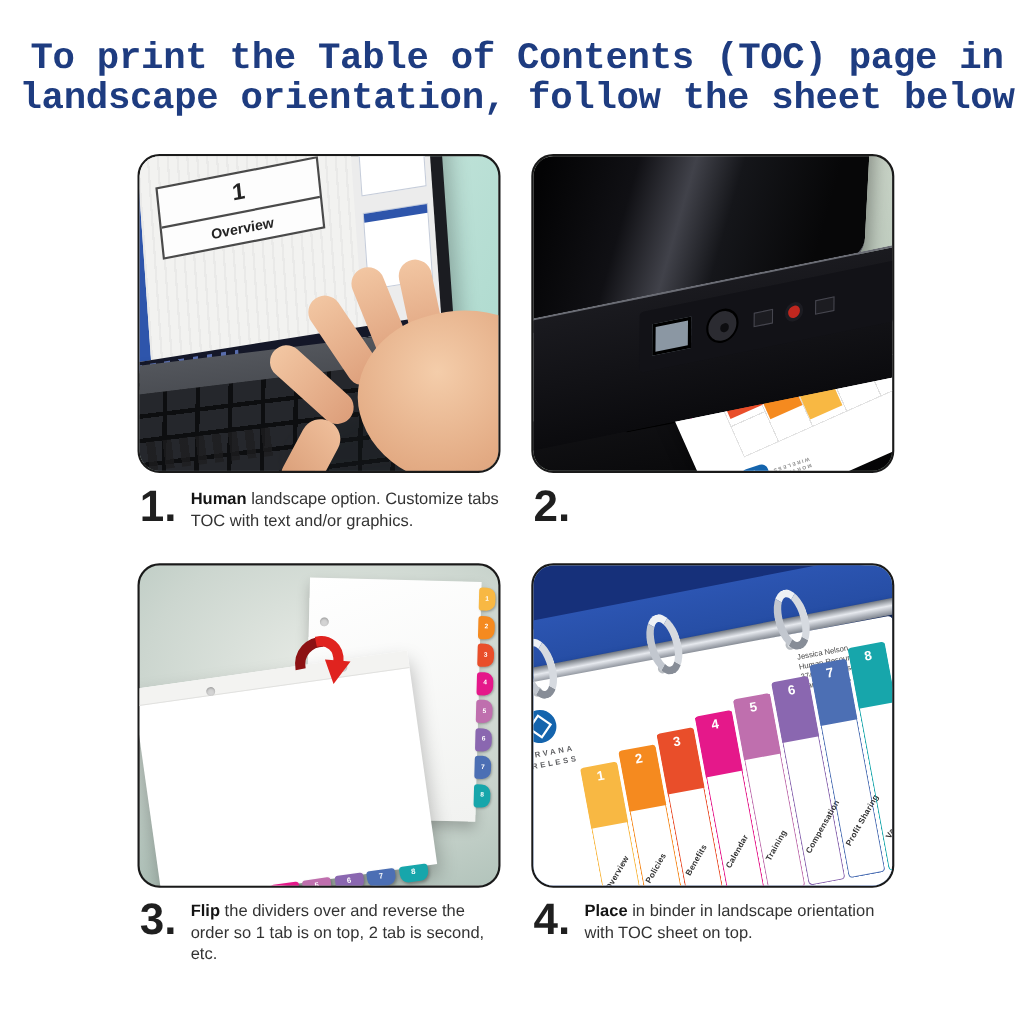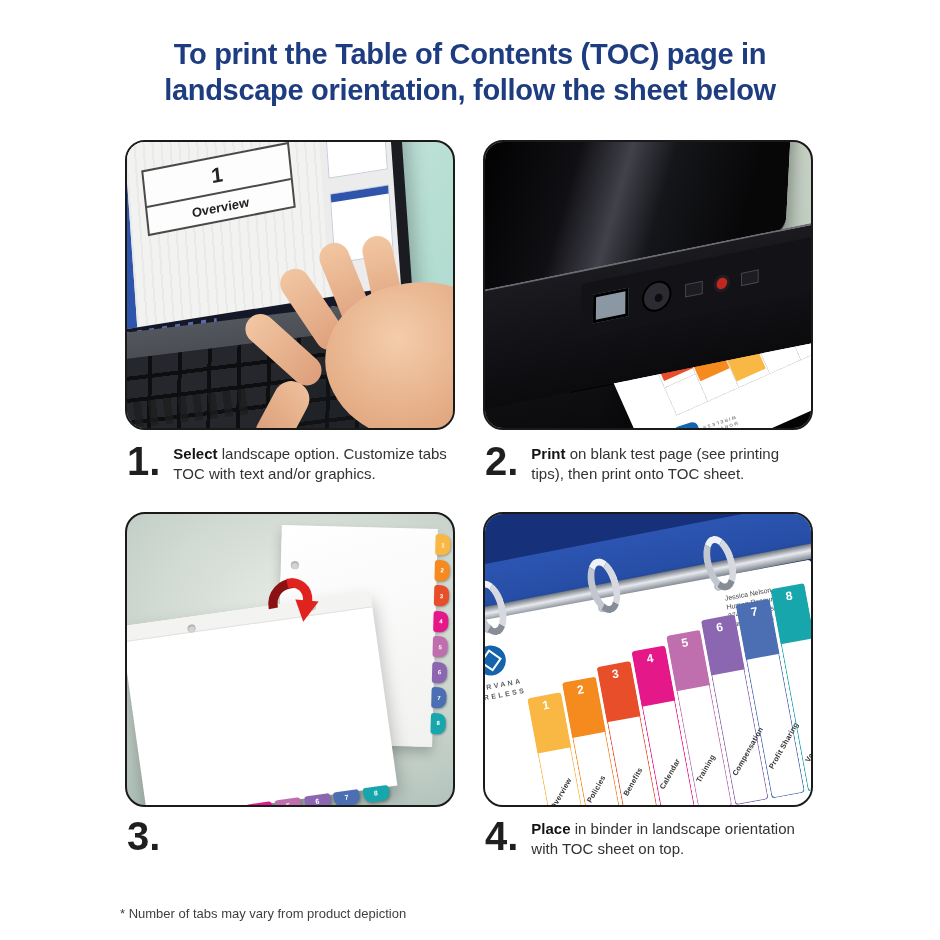--- a/index.html
+++ b/index.html
@@ -1,21 +1,21 @@
 <!DOCTYPE html>
 <html><head>
 <meta charset="utf-8">
 <style>
   * { box-sizing: border-box; margin: 0; padding: 0; }
   html,body { width: 940px; height: 940px; background:#fff; font-family:"Liberation Sans", sans-serif; }
   .page { position:relative; width:940px; height:940px; background:#fff; overflow:hidden; }
 
   
   .title { position:absolute; top:36px; left:0; right:0; text-align:center;
-           color:#1e3c80; font-size:29px; font-weight:bold; line-height:36px; letter-spacing:-0.3px; }
+           color:#1e3c80; font-size:34px; font-weight:bold; line-height:36px; letter-spacing:-0.3px;font-family:Liberation Mono, monospace; }
 
   
   .photo { position:absolute; width:330px; border-radius:20px; border:2px solid #1a1a1a; overflow:hidden; }
   #p1 { left:125px; top:140px; height:290px; background:linear-gradient(120deg,#dcede6 0%,#bfe2d8 55%,#a9d8cc 100%); }
   #p2 { left:483px; top:140px; height:290px; background:linear-gradient(150deg,#d9dfd3 0%,#c3cfc2 50%,#adbfb0 100%); }
   #p3 { left:125px; top:512px; height:295px; background:radial-gradient(120% 100% at 55% 35%, #eaede8 0%, #ccd6cf 45%, #9cb4aa 100%); }
   #p4 { left:483px; top:512px; height:295px; background:linear-gradient(180deg,#cfe7dd,#bfe0d4); }
 
   
   .step { position:absolute; width:340px; display:flex; gap:13px; }
@@ -318,29 +318,28 @@
               <div class="tcol-head" style="background: rgb(23, 166, 171);">8</div>
               <div class="tcol-label" style="">Vacation</div>
             </div>
           </div>
       </div>
     </div>
   </div>
 
   <div class="step" id="s1">
     <div class="step-num">1.</div>
-    <div class="step-text"><b>Select</b><span> landscape option. Customize tabs TOC with text and/or graphics.</span></div>
+    <div class="step-text"><b>Human</b><span> landscape option. Customize tabs TOC with text and/or graphics.</span></div>
   </div>
   <div class="step" id="s2">
     <div class="step-num">2.</div>
-    <div class="step-text"><b>Print</b><span> on blank test page (see printing tips), then print onto TOC sheet.</span></div>
   </div>
   <div class="step" id="s3">
     <div class="step-num">3.</div>
+    <div class="step-text"><b>Flip</b><span> the dividers over and reverse the order so 1 tab is on top, 2 tab is second, etc.</span></div>
   </div>
   <div class="step" id="s4">
     <div class="step-num">4.</div>
     <div class="step-text"><b>Place</b><span> in binder in landscape orientation with TOC sheet on top.</span></div>
   </div>
 
-  <div class="footnote">* Number of tabs may vary from product depiction</div>
 
 </div>
 
 </body></html>

